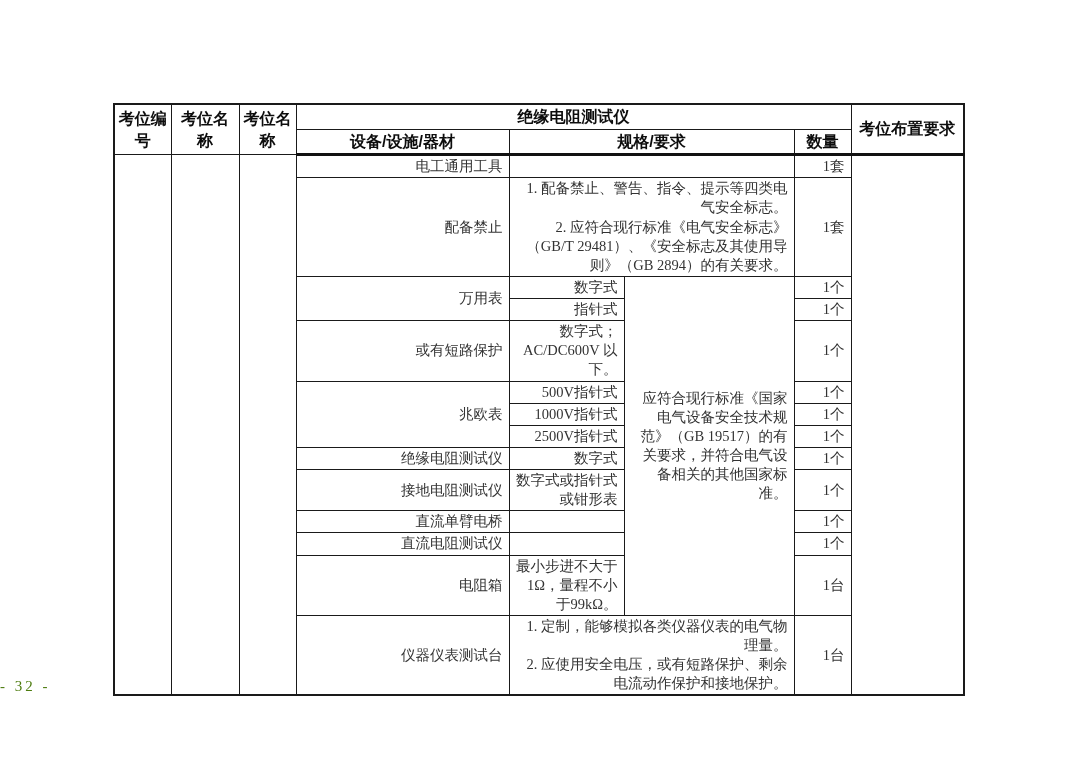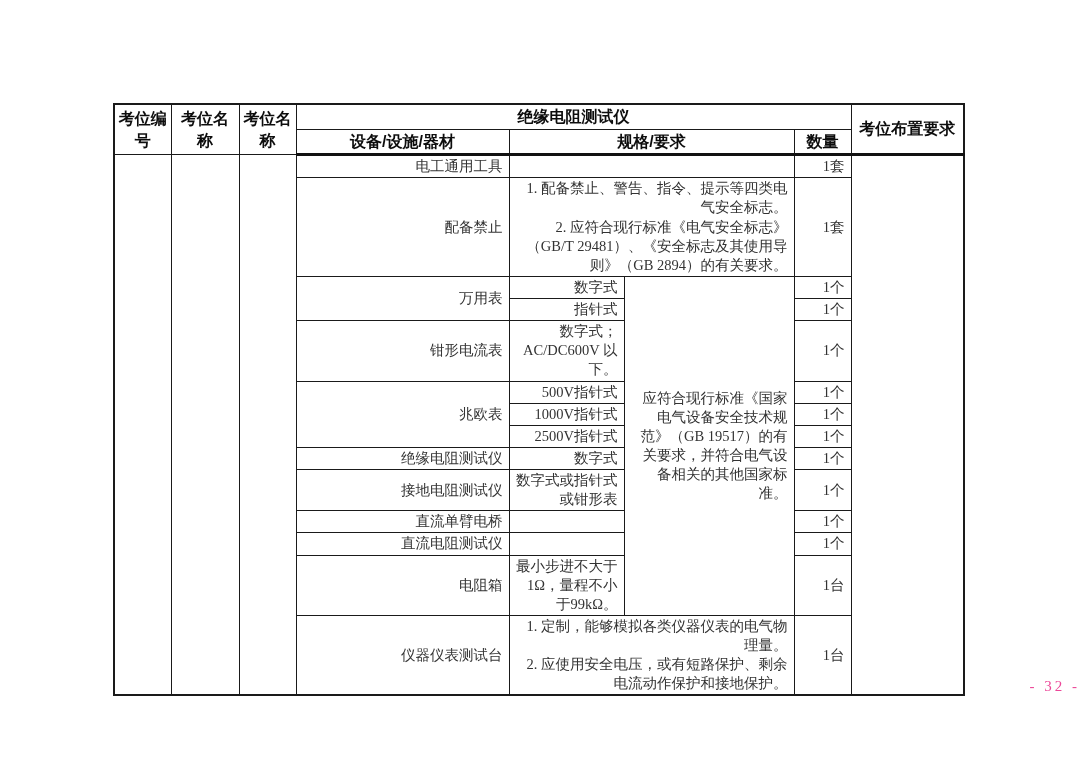--- a/index.html
+++ b/index.html
@@ -51,23 +51,23 @@
   .cell-left   { text-align: left; }
   .cell-just   { text-align: justify; margin-left: 33px; }
   .pre-line    { white-space: pre-line; }
   .qty-cell    { padding-left: 5px; padding-right: 2px; }
   .mid-cell    { text-align: justify; margin-left: 24px; }
   .page-number {
     position: absolute;
     left: 0;
     top: 678px;
     width: 1080px;
-    text-align: right;
+    text-align: left;
     font-size: 15px;
-    color: #ec4899;
+    color: #4d7c0f;
     letter-spacing: 3px;
   }
 </style>
 </head>
 <body>
 
 <div class="page">
 
   <table class="req-table">
     <colgroup>
@@ -119,21 +119,21 @@
       <td rowspan="11" class="mid-cell">应符合现行标准《国家电气设备安全技术规范》（GB 19517）的有关要求，并符合电气设备相关的其他国家标准。</td>
       <td class="qty-cell">1个</td>
     </tr>
 
     <tr style="height:22px">
       <td class="cell-left">指针式</td>
       <td class="qty-cell">1个</td>
     </tr>
 
     <tr style="height:58px">
-      <td class="cell-left">钳形电流表</td>
+      <td class="cell-left">或有短路保护</td>
       <td class="cell-just">数字式；AC/DC600V 以下。</td>
       <td class="qty-cell">1个</td>
     </tr>
 
     <tr style="height:21px">
       <td rowspan="3" class="cell-left">兆欧表</td>
       <td class="cell-left">500V指针式</td>
       <td class="qty-cell">1个</td>
     </tr>
 

